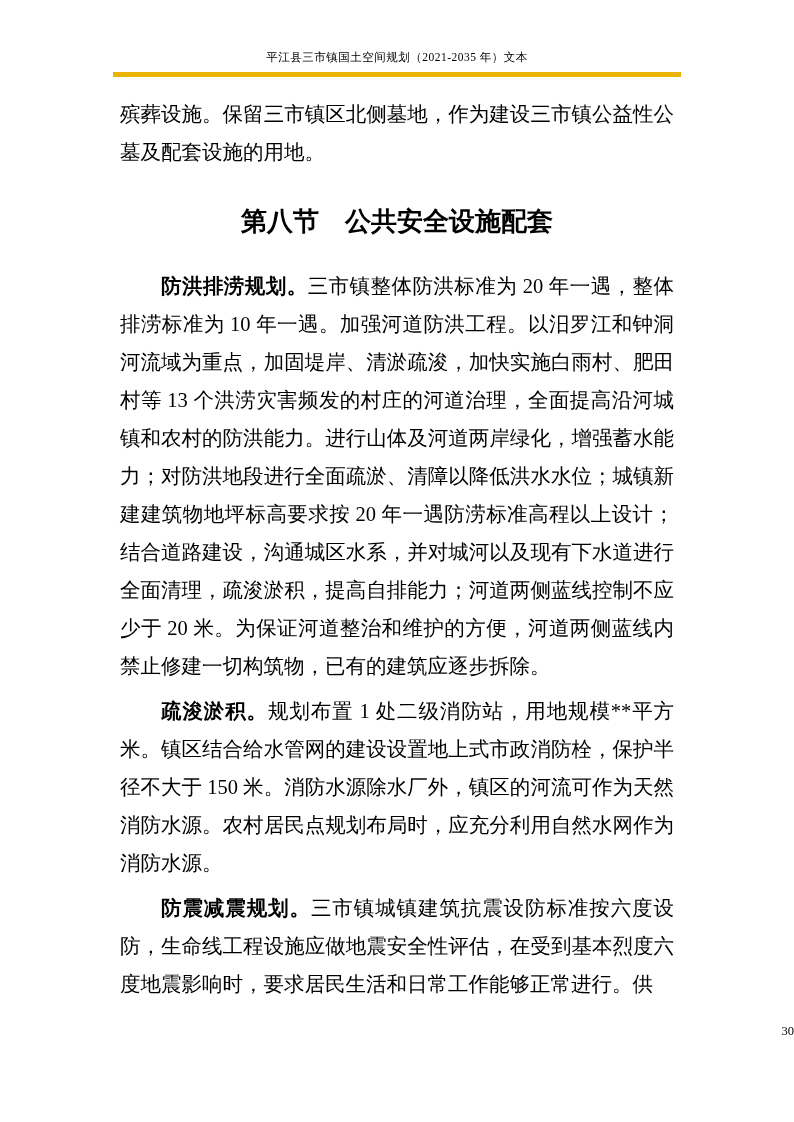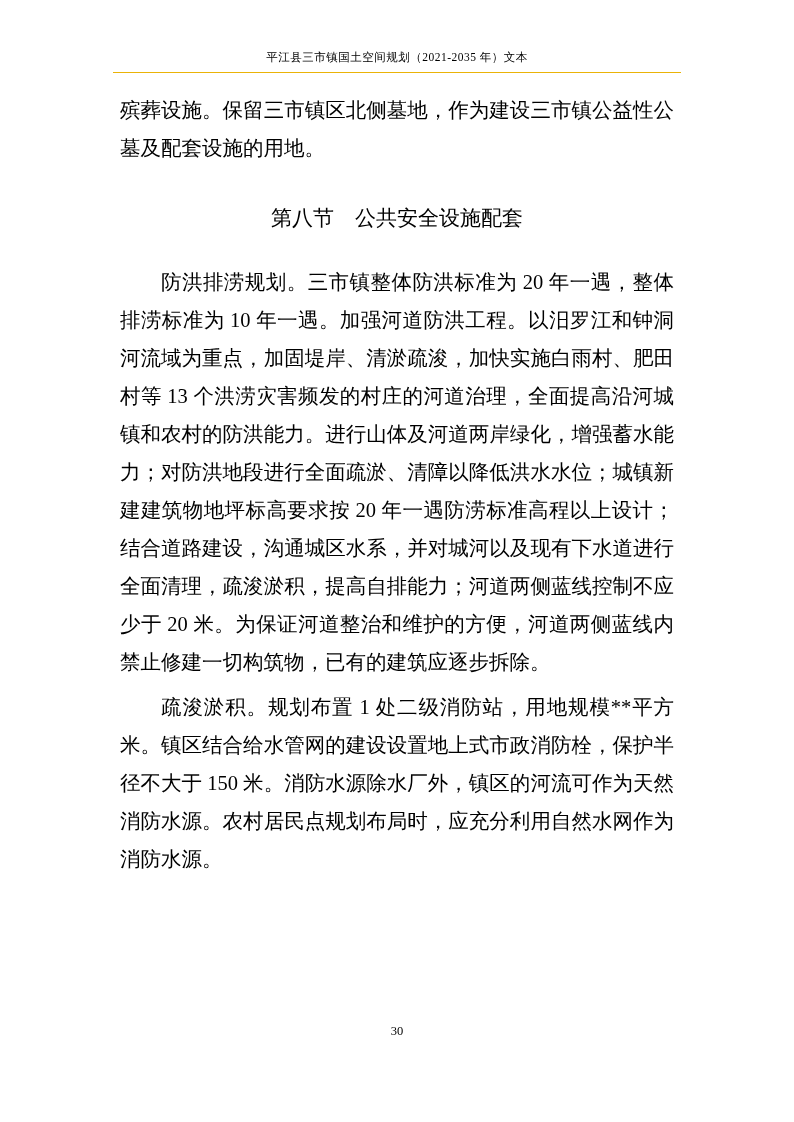--- a/index.html
+++ b/index.html
@@ -18,52 +18,52 @@
     font-family: "Liberation Serif", "DejaVu Serif", serif;
     color: #000000;
     overflow: hidden;
   }
   .doc-header {
     text-align: center;
     font-size: 11.5px;
     letter-spacing: 0.5px;
     color: #000;
     padding-bottom: 7px;
-    border-bottom: 1px solid #eab308;
+    border-bottom: 5px solid #eab308;
     margin-bottom: 18px;
   }
   .doc-body {
     font-size: 20.5px;
     line-height: 38px;
     text-align: justify;
   }
   .para {
     margin: 7px;
     text-indent: 2em;
   }
   .para.no-indent {
     text-indent: 0;
   }
   .para .lead {
-    font-weight: normal;
+    font-weight: bold;
   }
   .section-heading {
-    font-size: 21px;
-    font-weight: normal;
+    font-size: 26px;
+    font-weight: bold;
     text-align: center;
     text-indent: 0;
     margin: 32px 0 26px 0;
     line-height: 38px;
   }
   .page-footer {
     position: absolute;
     left: 0;
     right: 0;
     top: 1024px;
-    text-align: center;
+    text-align: right;
     font-size: 12.5px;
     font-family: "Liberation Serif", "DejaVu Serif", serif;
   }
 </style>
 </head>
 <body>
 
 <div class="page">
 
   <header class="doc-header">
@@ -73,20 +73,21 @@
   <main class="doc-body">
 
     <p class="para no-indent"><span>殡葬设施。保留三市镇区北侧墓地，作为建设三市镇公益性公墓及配套设施的用地。</span></p>
 
     <h2 class="section-heading">第八节　公共安全设施配套</h2>
 
     <p class="para"><span class="lead">防洪排涝规划。</span><span>三市镇整体防洪标准为 20 年一遇，整体排涝标准为 10 年一遇。加强河道防洪工程。以汨罗江和钟洞河流域为重点，加固堤岸、清淤疏浚，加快实施白雨村、肥田村等 13 个洪涝灾害频发的村庄的河道治理，全面提高沿河城镇和农村的防洪能力。进行山体及河道两岸绿化，增强蓄水能力；对防洪地段进行全面疏淤、清障以降低洪水水位；城镇新建建筑物地坪标高要求按 20 年一遇防涝标准高程以上设计；结合道路建设，沟通城区水系，并对城河以及现有下水道进行全面清理，疏浚淤积，提高自排能力；河道两侧蓝线控制不应少于 20 米。为保证河道整治和维护的方便，河道两侧蓝线内禁止修建一切构筑物，已有的建筑应逐步拆除。</span></p>
 
     <p class="para"><span class="lead">疏浚淤积。</span><span>规划布置 1 处二级消防站，用地规模**平方米。镇区结合给水管网的建设设置地上式市政消防栓，保护半径不大于 150 米。消防水源除水厂外，镇区的河流可作为天然消防水源。农村居民点规划布局时，应充分利用自然水网作为消防水源。</span></p>
 
+    <p class="para"><span class="lead">防震减震规划。</span><span>三市镇城镇建筑抗震设防标准按六度设防，生命线工程设施应做地震安全性评估，在受到基本烈度六度地震影响时，要求居民生活和日常工作能够正常进行。供</span></p>
 
   </main>
 
   <footer class="page-footer">
     <span>30</span>
   </footer>
 
 </div>
 
 </body></html>

